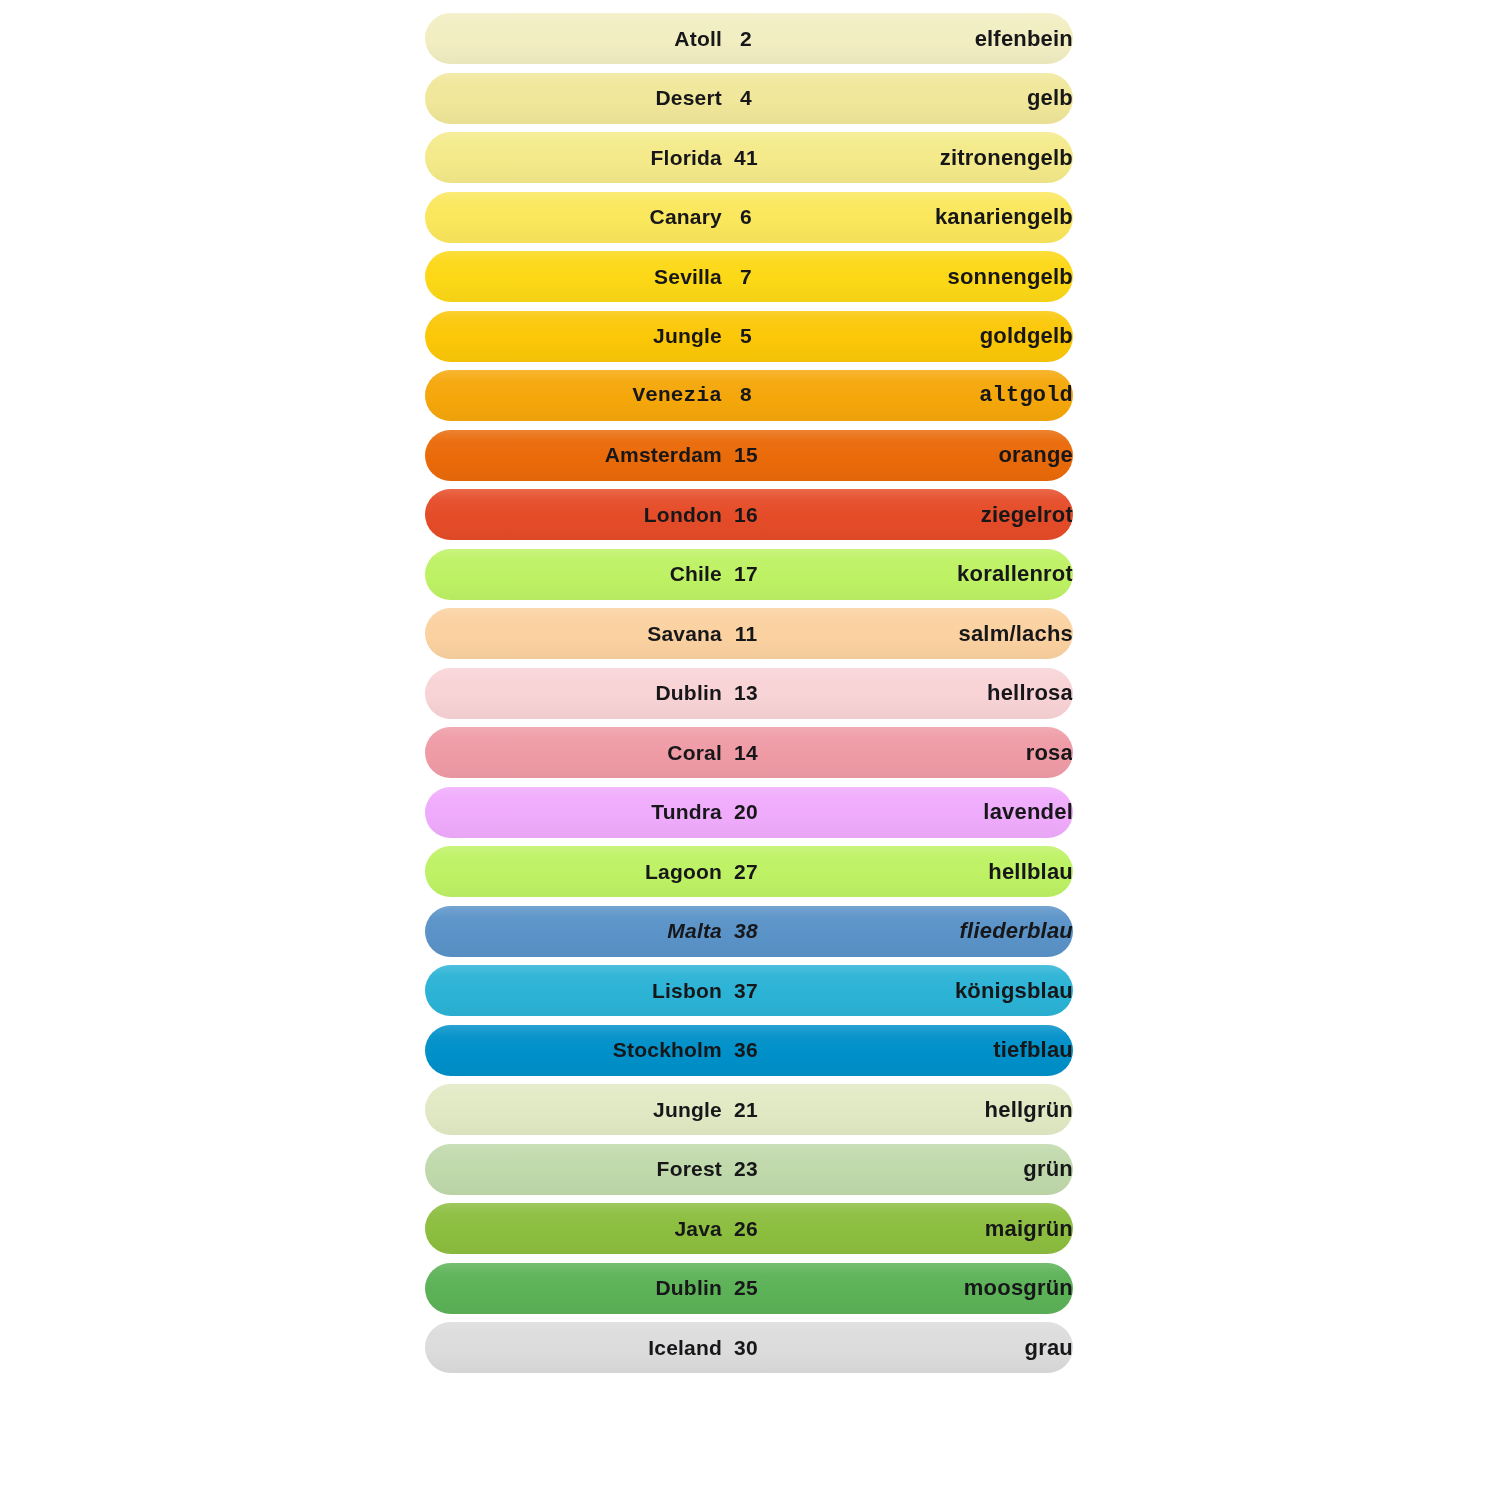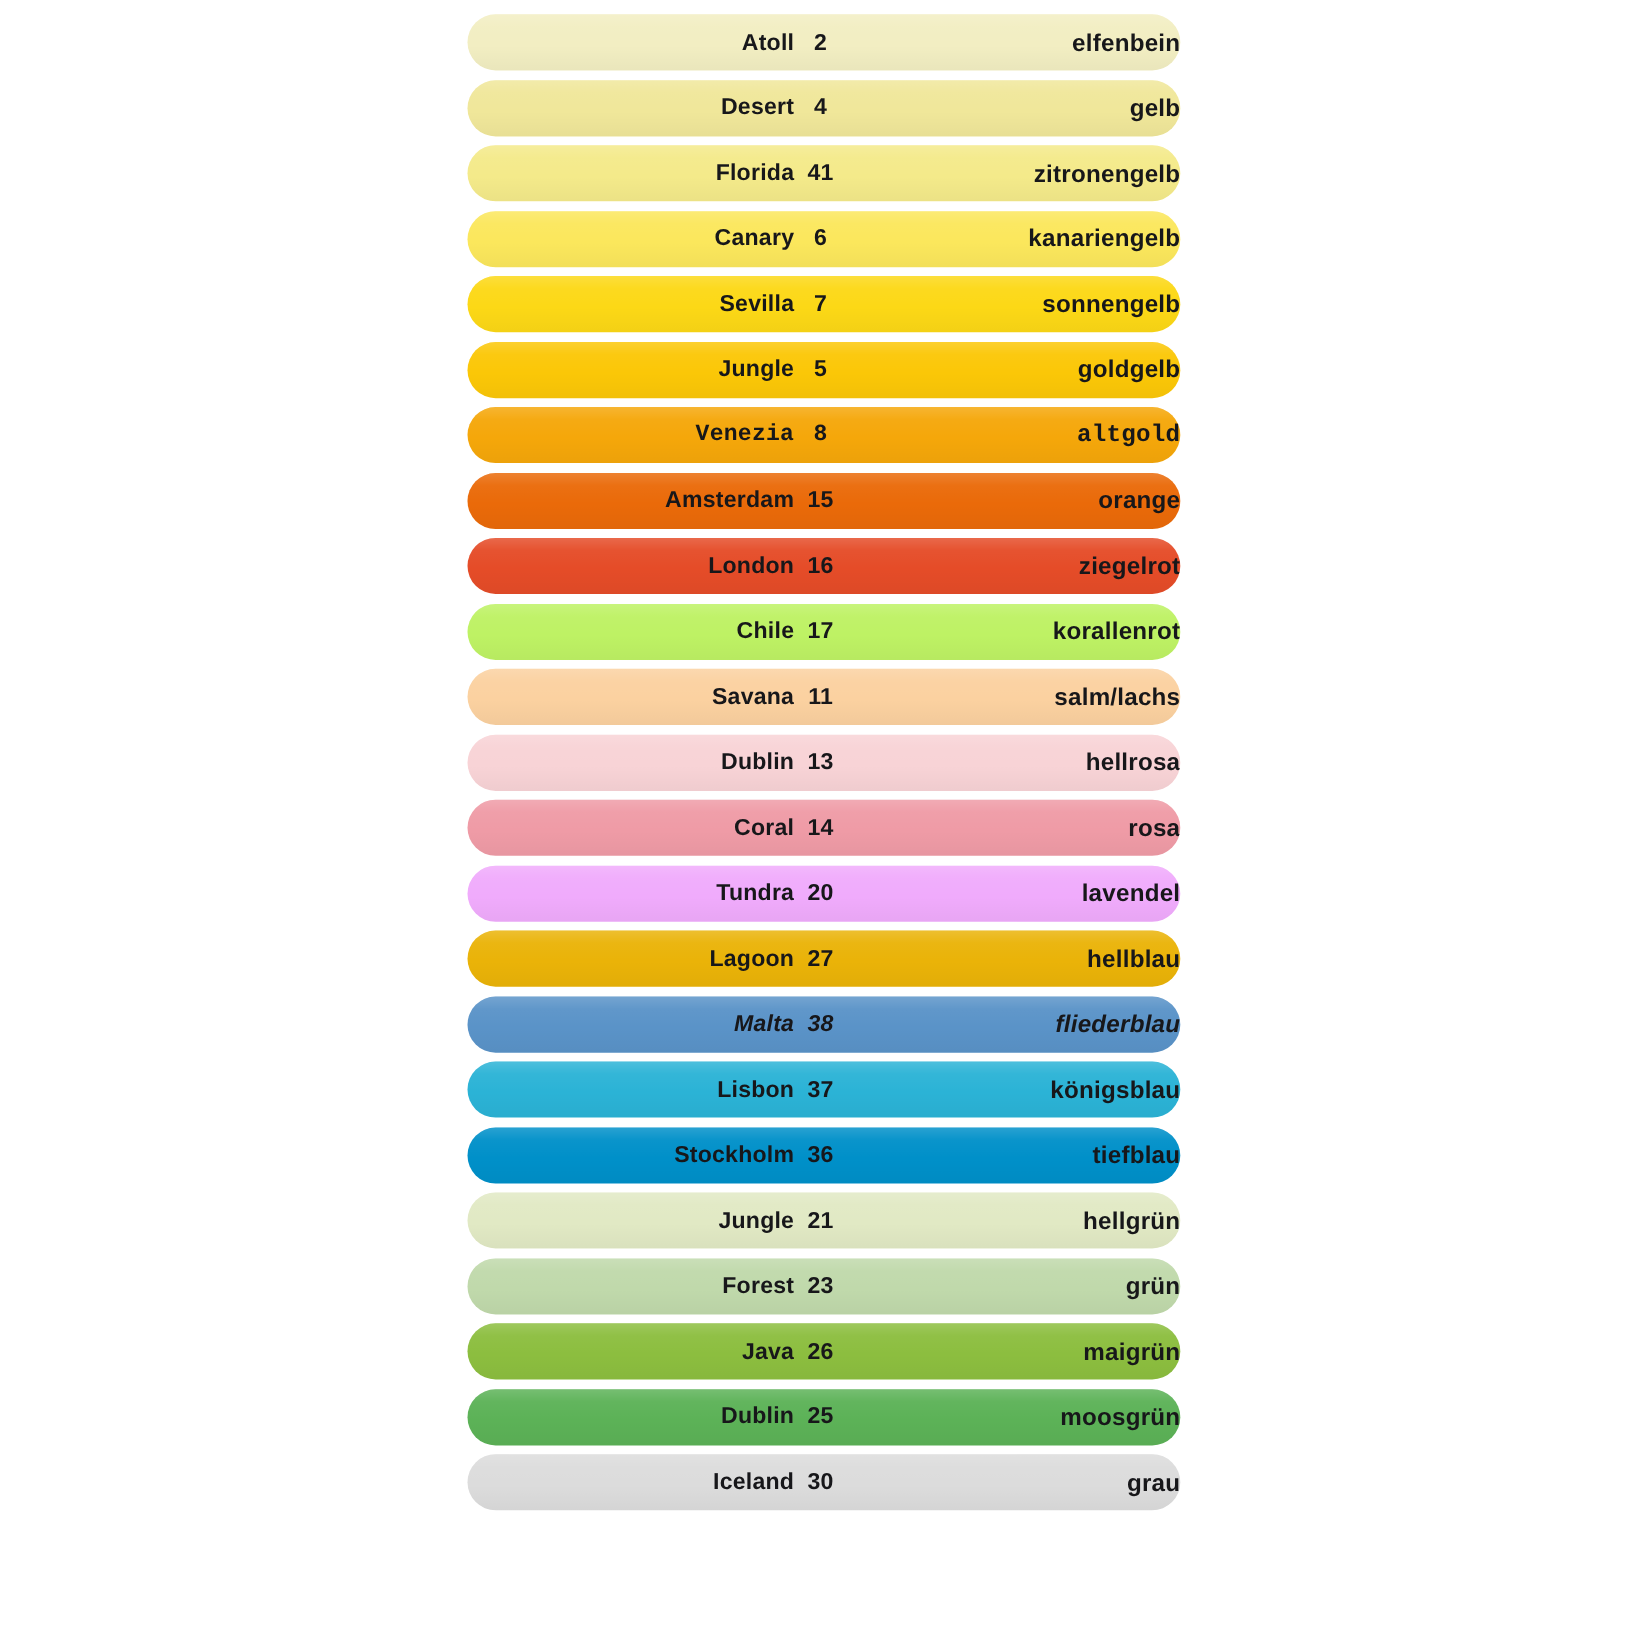--- a/index.html
+++ b/index.html
@@ -189,21 +189,21 @@
           <span class="col-german">rosa</span>
         </div>
       </div>
       <div class="swatch-row" style="background: #f0abfc; text-decoration: underline;">
         <div class="swatch-label">
           <span class="col-name">Tundra</span>
           <span class="col-code">20</span>
           <span class="col-german">lavendel</span>
         </div>
       </div>
-      <div class="swatch-row" style="background: #eab308;">
+      <div class="swatch-row" style="background: #bef264;">
         <div class="swatch-label">
           <span class="col-name">Lagoon</span>
           <span class="col-code">27</span>
           <span class="col-german">hellblau</span>
         </div>
       </div>
       <div class="swatch-row" style="background: rgb(90, 147, 200); font-style: italic;">
         <div class="swatch-label">
           <span class="col-name">Malta</span>
           <span class="col-code">38</span>

